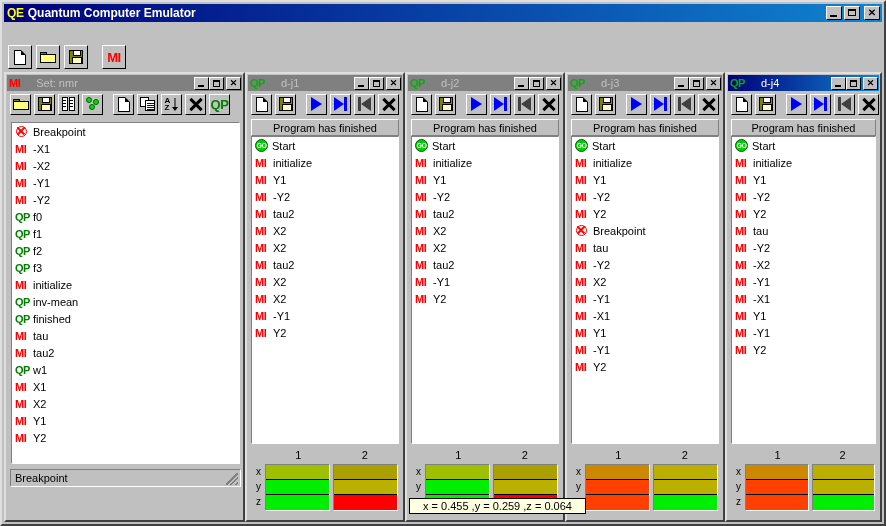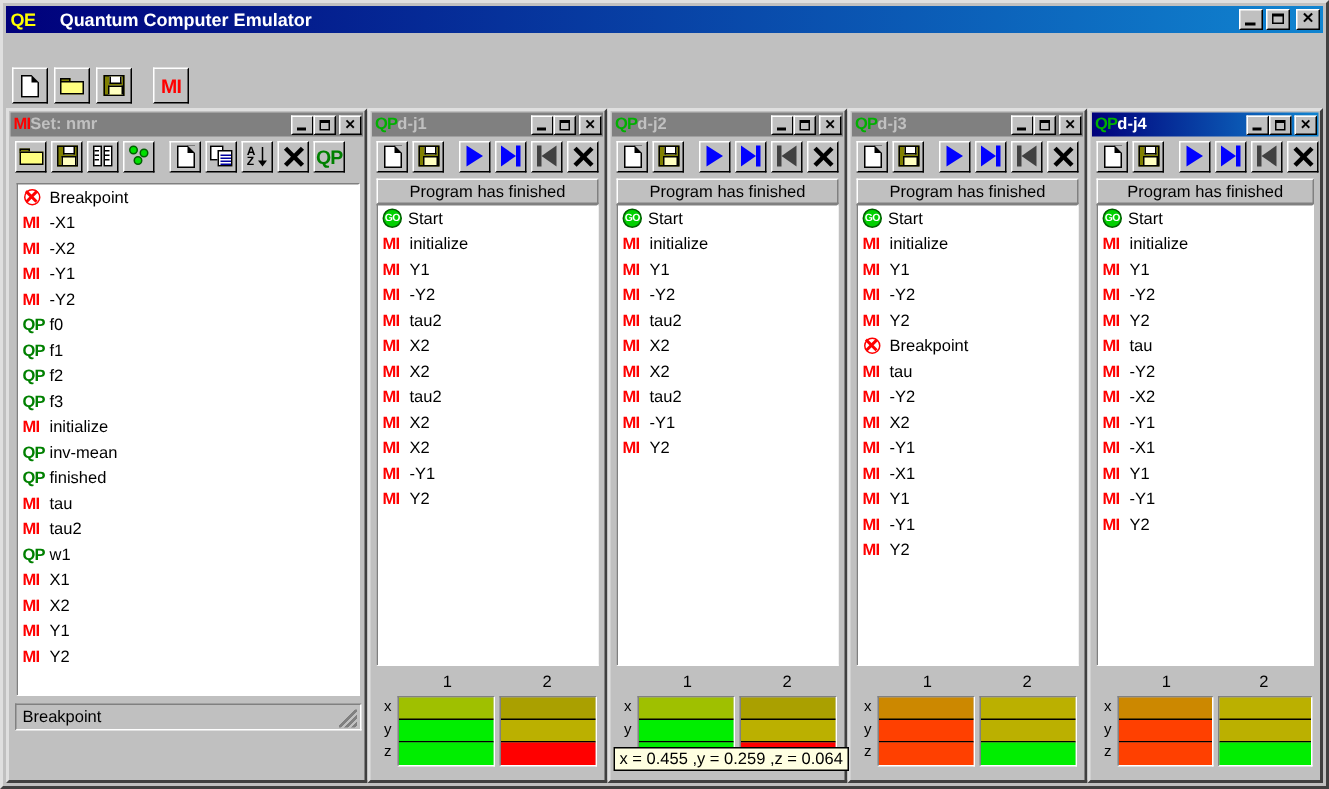--- a/index.html
+++ b/index.html
@@ -21,21 +21,21 @@
   #main-title{
     position:absolute;left:2px;top:2px;width:878px;height:18px;
     background:linear-gradient(to right,#00007b,#1084d0);
     display:flex;align-items:center;
   }
   #main-title .tb-ico{
     color:#ffff00;font-weight:bold;font-size:12px;margin-left:3px;
     font-family:"Liberation Sans",sans-serif;letter-spacing:-0.3px;
   }
   #main-title .tb-text{
-    color:#ffffff;font-weight:bold;font-size:12px;margin-left:16px;
+    color:#ffffff;font-weight:bold;font-size:12px;margin-left:4px;
     white-space:nowrap;
   }
   .sysbtns{margin-left:auto;display:flex;gap:2px;padding-right:2px;}
   .sysbtn{
     width:16px;height:14px;background:#c0c0c0;
     border-top:1px solid #ffffff;border-left:1px solid #ffffff;
     border-right:1px solid #000000;border-bottom:1px solid #000000;
     position:relative;box-sizing:border-box;
   }
   .sysbtn.gap{margin-left:2px;}
@@ -112,21 +112,21 @@
     border-right:2px solid #404040;border-bottom:2px solid #404040;
   }
   .win-title{
     height:16px;display:flex;align-items:center;margin:1px;
     background:#808080;
   }
   .win-title.active{background:linear-gradient(to right,#00007b,#1084d0);}
   .win-title .wt-ico{font-weight:bold;font-size:11px;margin-left:2px;letter-spacing:-0.5px;}
   .win-title .wt-ico.mi{color:#ff0000;}
   .win-title .wt-ico.qp{color:#00b000;}
-  .win-title .wt-text{margin-left:0;font-size:11px;font-weight:bold;color:#c0c0c0;white-space:nowrap;}
+  .win-title .wt-text{margin-left:16px;font-size:11px;font-weight:normal;color:#c0c0c0;white-space:nowrap;}
   .win-title.active .wt-text{color:#ffffff;}
   .win-sysbtns{margin-left:auto;display:flex;padding-right:1px;}
   .wbtn{
     width:15px;height:13px;background:#c0c0c0;
     border-top:1px solid #ffffff;border-left:1px solid #ffffff;
     border-right:1px solid #000000;border-bottom:1px solid #000000;
     position:relative;box-sizing:border-box;
   }
   .wbtn.gap{margin-left:2px;}
   .wgl-min::after{content:"";position:absolute;left:3px;bottom:2px;width:6px;height:2px;background:#000;}
@@ -197,21 +197,21 @@
   .bloch .col{
     flex:1;display:flex;flex-direction:column;
     border-top:1px solid #808080;border-left:1px solid #808080;
     border-right:1px solid #ffffff;border-bottom:1px solid #ffffff;
     box-sizing:border-box;
   }
   .bloch .cell{height:15px;border-bottom:1px solid #000;box-sizing:border-box;}
   .bloch .cell:last-child{border-bottom:0;}
   .tooltip{
     position:absolute;background:#ffffe1;border:1px solid #000;
-    font-size:11px;color:#000;padding:1px 3px;white-space:nowrap;z-index:50;
+    font-size:11px;color:#000;padding:1px 13px;white-space:nowrap;z-index:50;
   }
 </style>
 </head>
 <body>
 
 <div id="app">
 
   <div id="main-title">
     <span class="tb-ico">QE</span>
     <span class="tb-text">Quantum Computer Emulator</span>

